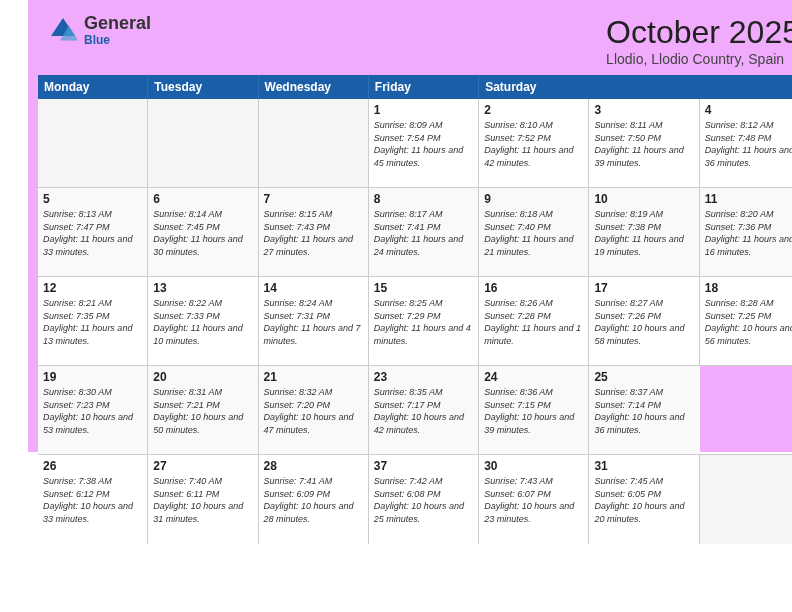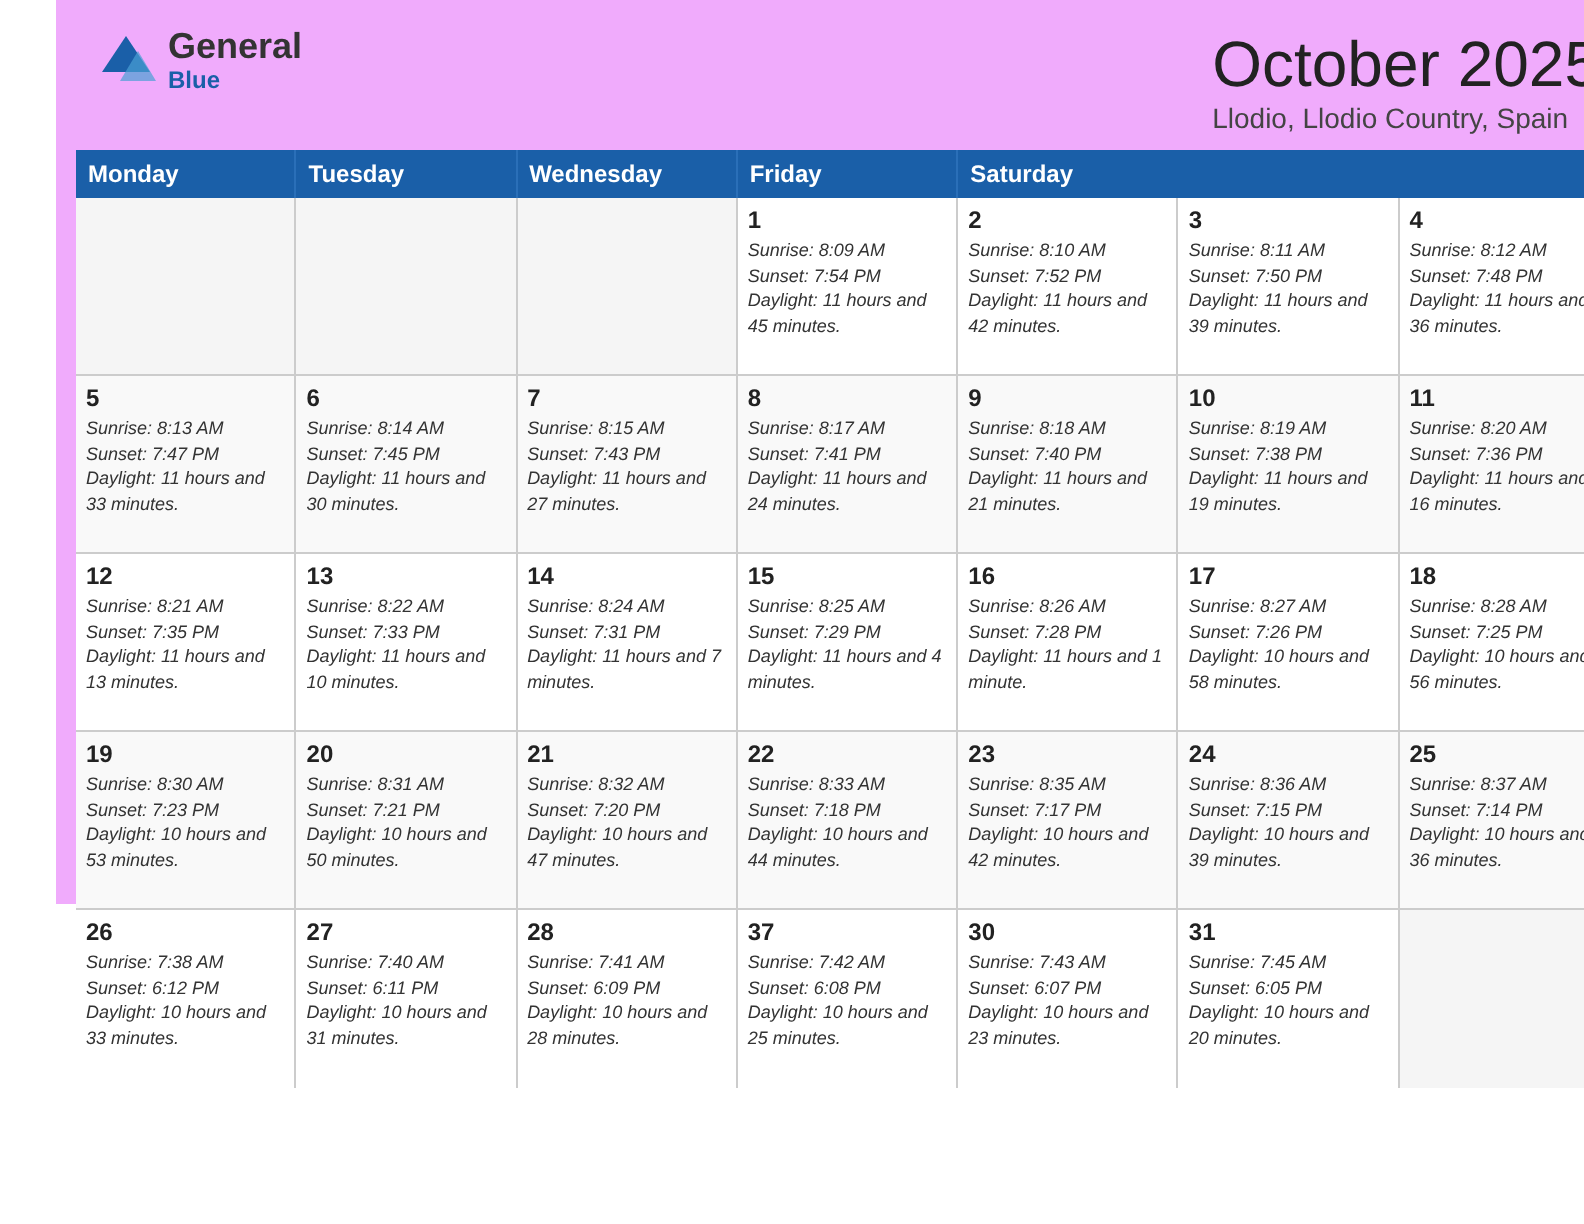--- a/index.html
+++ b/index.html
@@ -245,24 +245,20 @@
           </div>
           <div class="cal-cell shaded">
             <span class="day-num">20</span>
             <div class="day-info">Sunrise: 8:31 AM<br>Sunset: 7:21 PM<br>Daylight: 10 hours and 50 minutes.</div>
           </div>
           <div class="cal-cell shaded">
             <span class="day-num">21</span>
             <div class="day-info">Sunrise: 8:32 AM<br>Sunset: 7:20 PM<br>Daylight: 10 hours and 47 minutes.</div>
           </div>
           <div class="cal-cell shaded">
-            <span class="day-num">22</span>
-            <div class="day-info">Sunrise: 8:33 AM<br>Sunset: 7:18 PM<br>Daylight: 10 hours and 44 minutes.</div>
-          </div>
-          <div class="cal-cell shaded">
             <span class="day-num">23</span>
             <div class="day-info">Sunrise: 8:35 AM<br>Sunset: 7:17 PM<br>Daylight: 10 hours and 42 minutes.</div>
           </div>
           <div class="cal-cell shaded">
             <span class="day-num">24</span>
             <div class="day-info">Sunrise: 8:36 AM<br>Sunset: 7:15 PM<br>Daylight: 10 hours and 39 minutes.</div>
           </div>
           <div class="cal-cell shaded">
             <span class="day-num">25</span>
             <div class="day-info">Sunrise: 8:37 AM<br>Sunset: 7:14 PM<br>Daylight: 10 hours and 36 minutes.</div>

